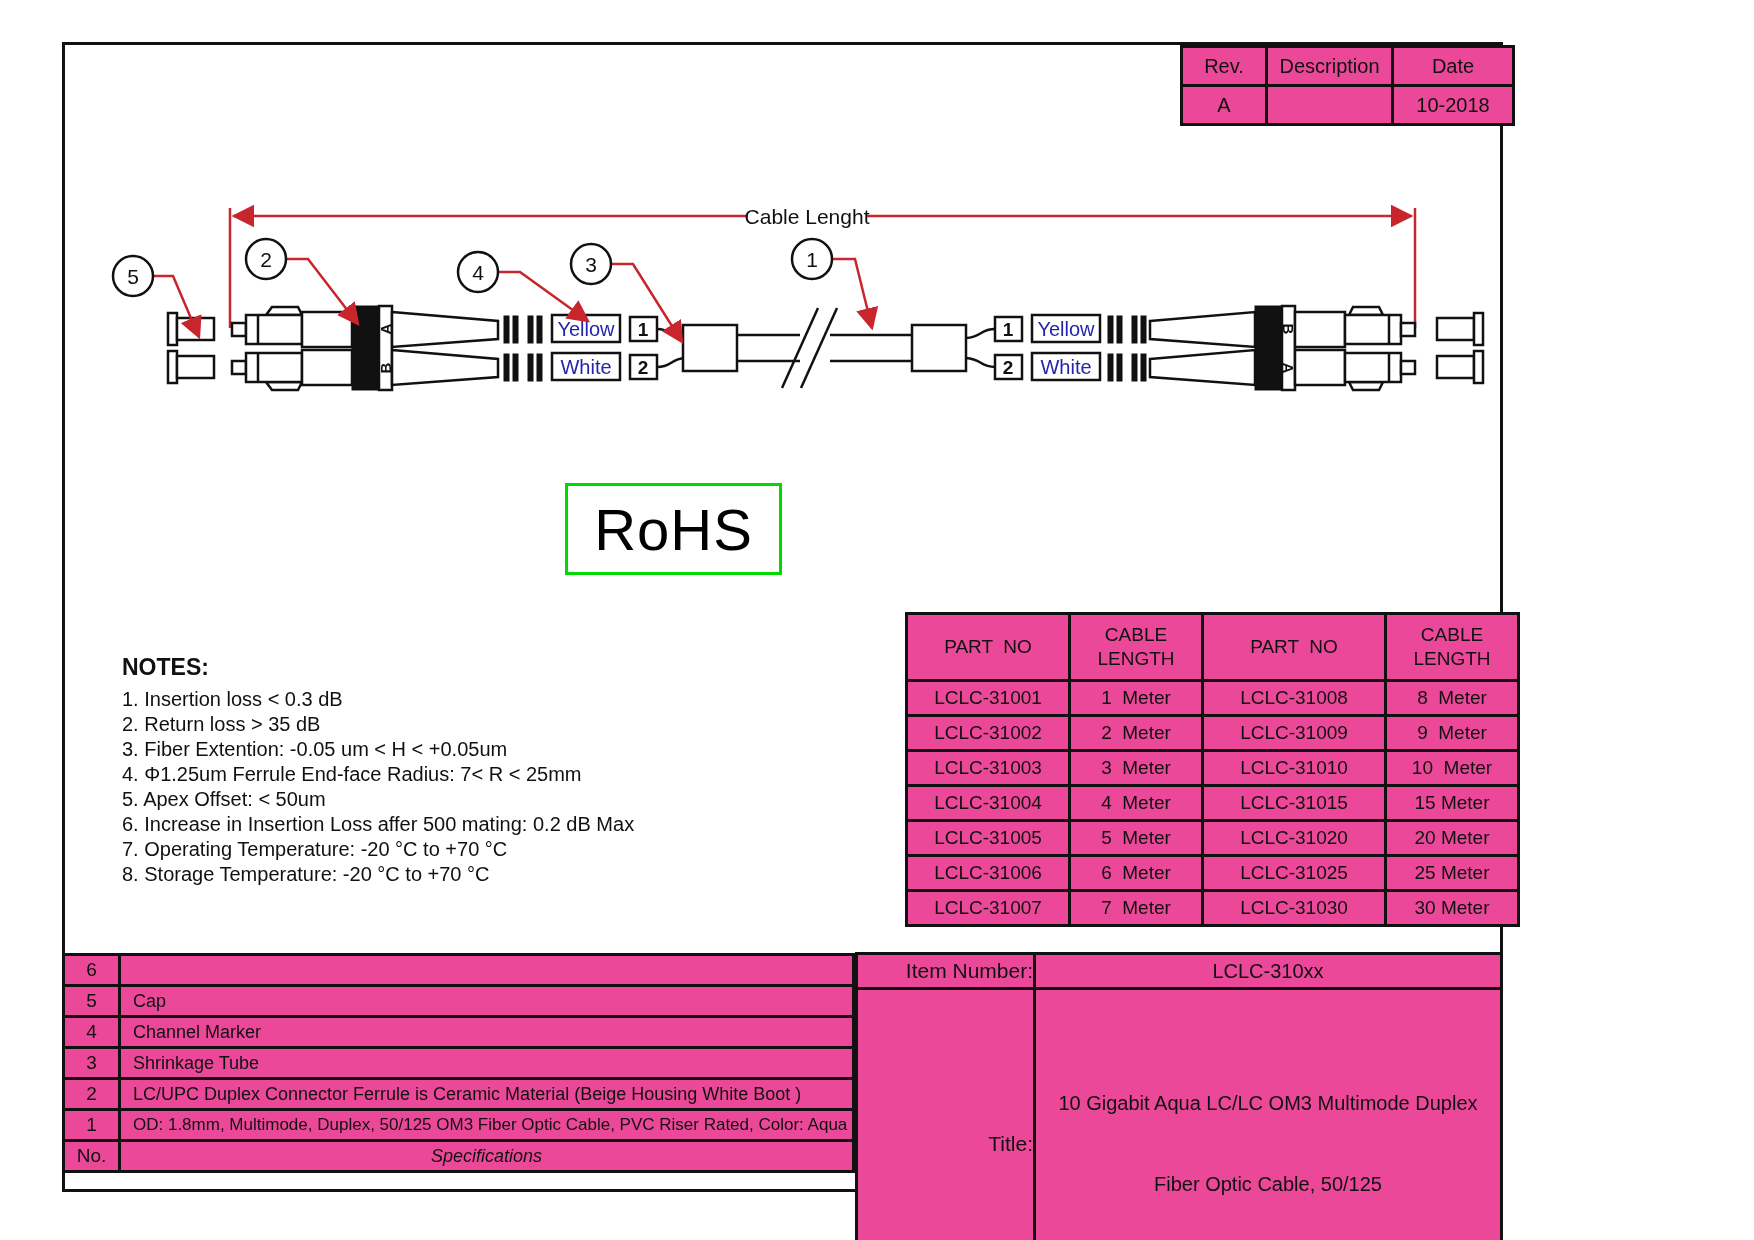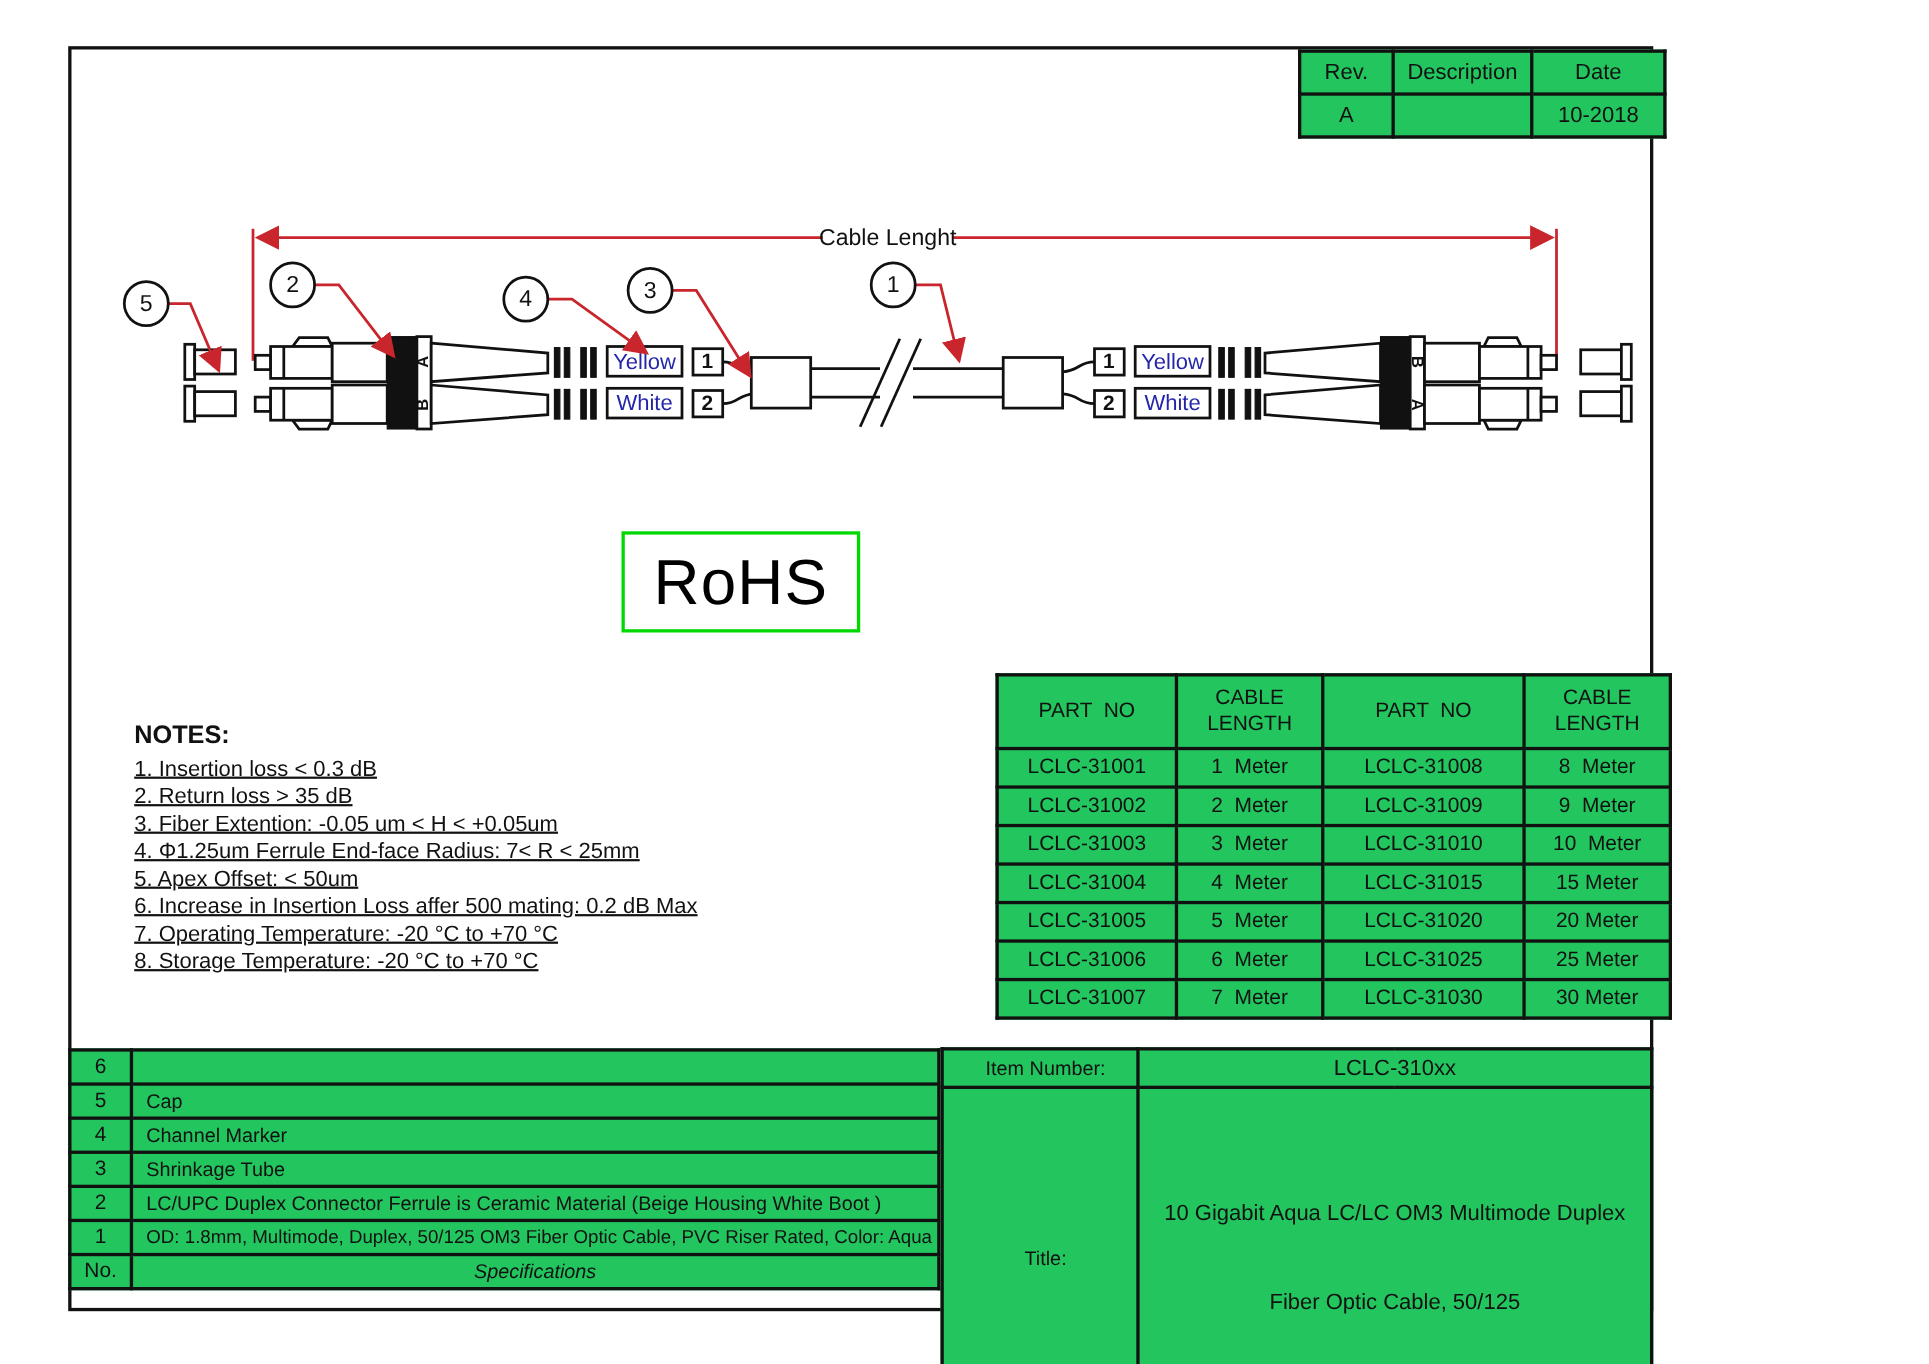--- a/index.html
+++ b/index.html
@@ -3,21 +3,21 @@
 <meta charset="utf-8">
 <style>
   html,body { margin:0; padding:0; background:#fff; }
   body { width:1754px; height:1240px; position:relative; overflow:hidden;
          font-family:"Liberation Sans",sans-serif; color:#111; }
   .abs { position:absolute; }
 
   #page-border { left:62px; top:42px; width:1435px; height:1144px;
                  border:3px solid #111; }
 
-  table { border-collapse:collapse; table-layout:fixed; position:absolute; background:#22c55e;padding-left:44px; }
+  table { border-collapse:collapse; table-layout:fixed; position:absolute; background:#ec4899;padding-left:44px; }
   td,th { border:3px solid #111; padding:0; font-weight:normal;
           text-align:center; vertical-align:middle; white-space:pre-wrap;
           overflow:hidden; }
 
   
   #rev-table { left:1180px; top:45px; width:323px; font-size:20px; }
   #rev-table .r1 td { height:36px; }
   #rev-table .r2 td { height:36px; }
 
   
@@ -27,27 +27,27 @@
 
   
   #specs-table { left:62px; top:953px; width:793px; font-size:19px; }
   #specs-table td { height:28px; }
   #specs-table td.desc { text-align:left; padding-left:12px; font-size:18px;margin-top:48px; }
   #specs-table tr.small td.desc { font-size:17px; }
   #specs-table td.center { text-align:center; padding-left:0;font-style:italic; }
 
   
   #title-block { left:855px; top:952px; width:648px; font-size:20px; }
-  #title-block td.lab { text-align:center; padding-left:10px; font-size:18px; }
+  #title-block td.lab { text-align:right; padding-left:10px; font-size:21px; }
   .title-lines { line-height:27px; font-size:20px; }
 
   
   #notes { left:122px; top:638px; width:600px;margin-top:16px; }
   #notes .nh { font-size:23px; font-weight:600; margin-bottom:6px; }
-  #notes .ni { font-size:20px; line-height:25px;text-decoration:underline; }
+  #notes .ni { font-size:20px; line-height:25px; }
 
   
   #rohs { left:565px; top:483px; width:211px; height:86px;
           border:3px solid #00d800; color:#000000; font-size:58px;
           display:flex; align-items:center; justify-content:center;
           letter-spacing:1px; }
 
   
   #drawing { left:60px; top:180px; }
   .shape { fill:#fff; stroke:#111; stroke-width:2.5; }

